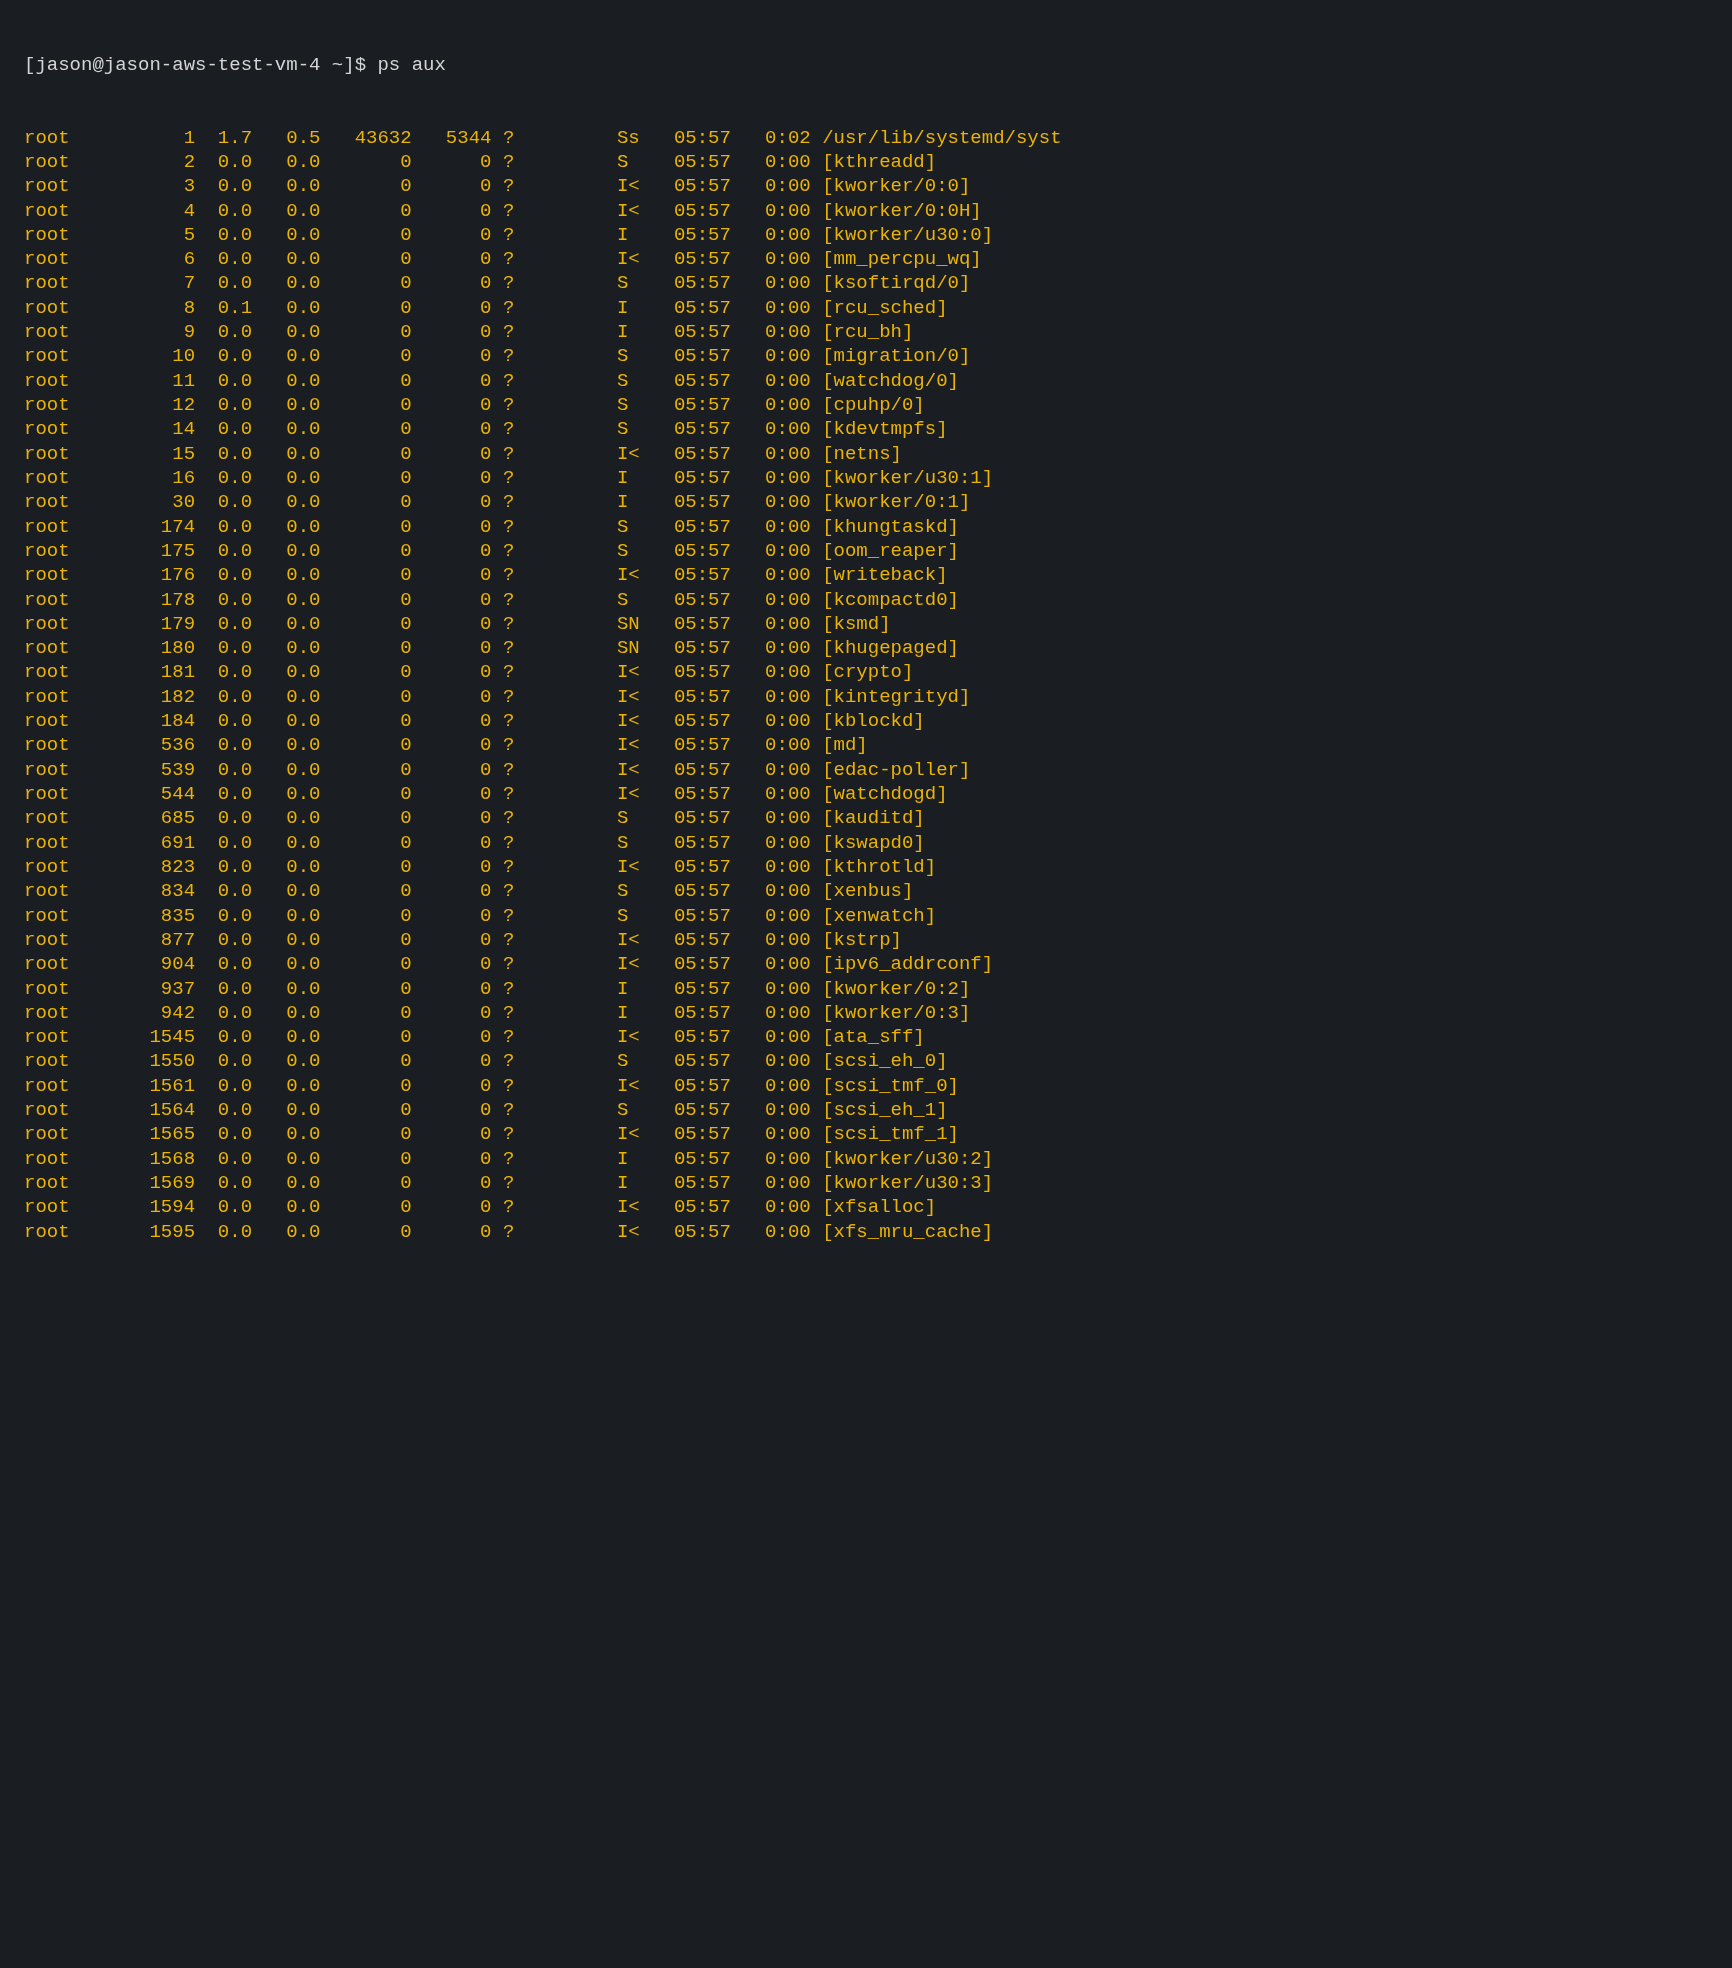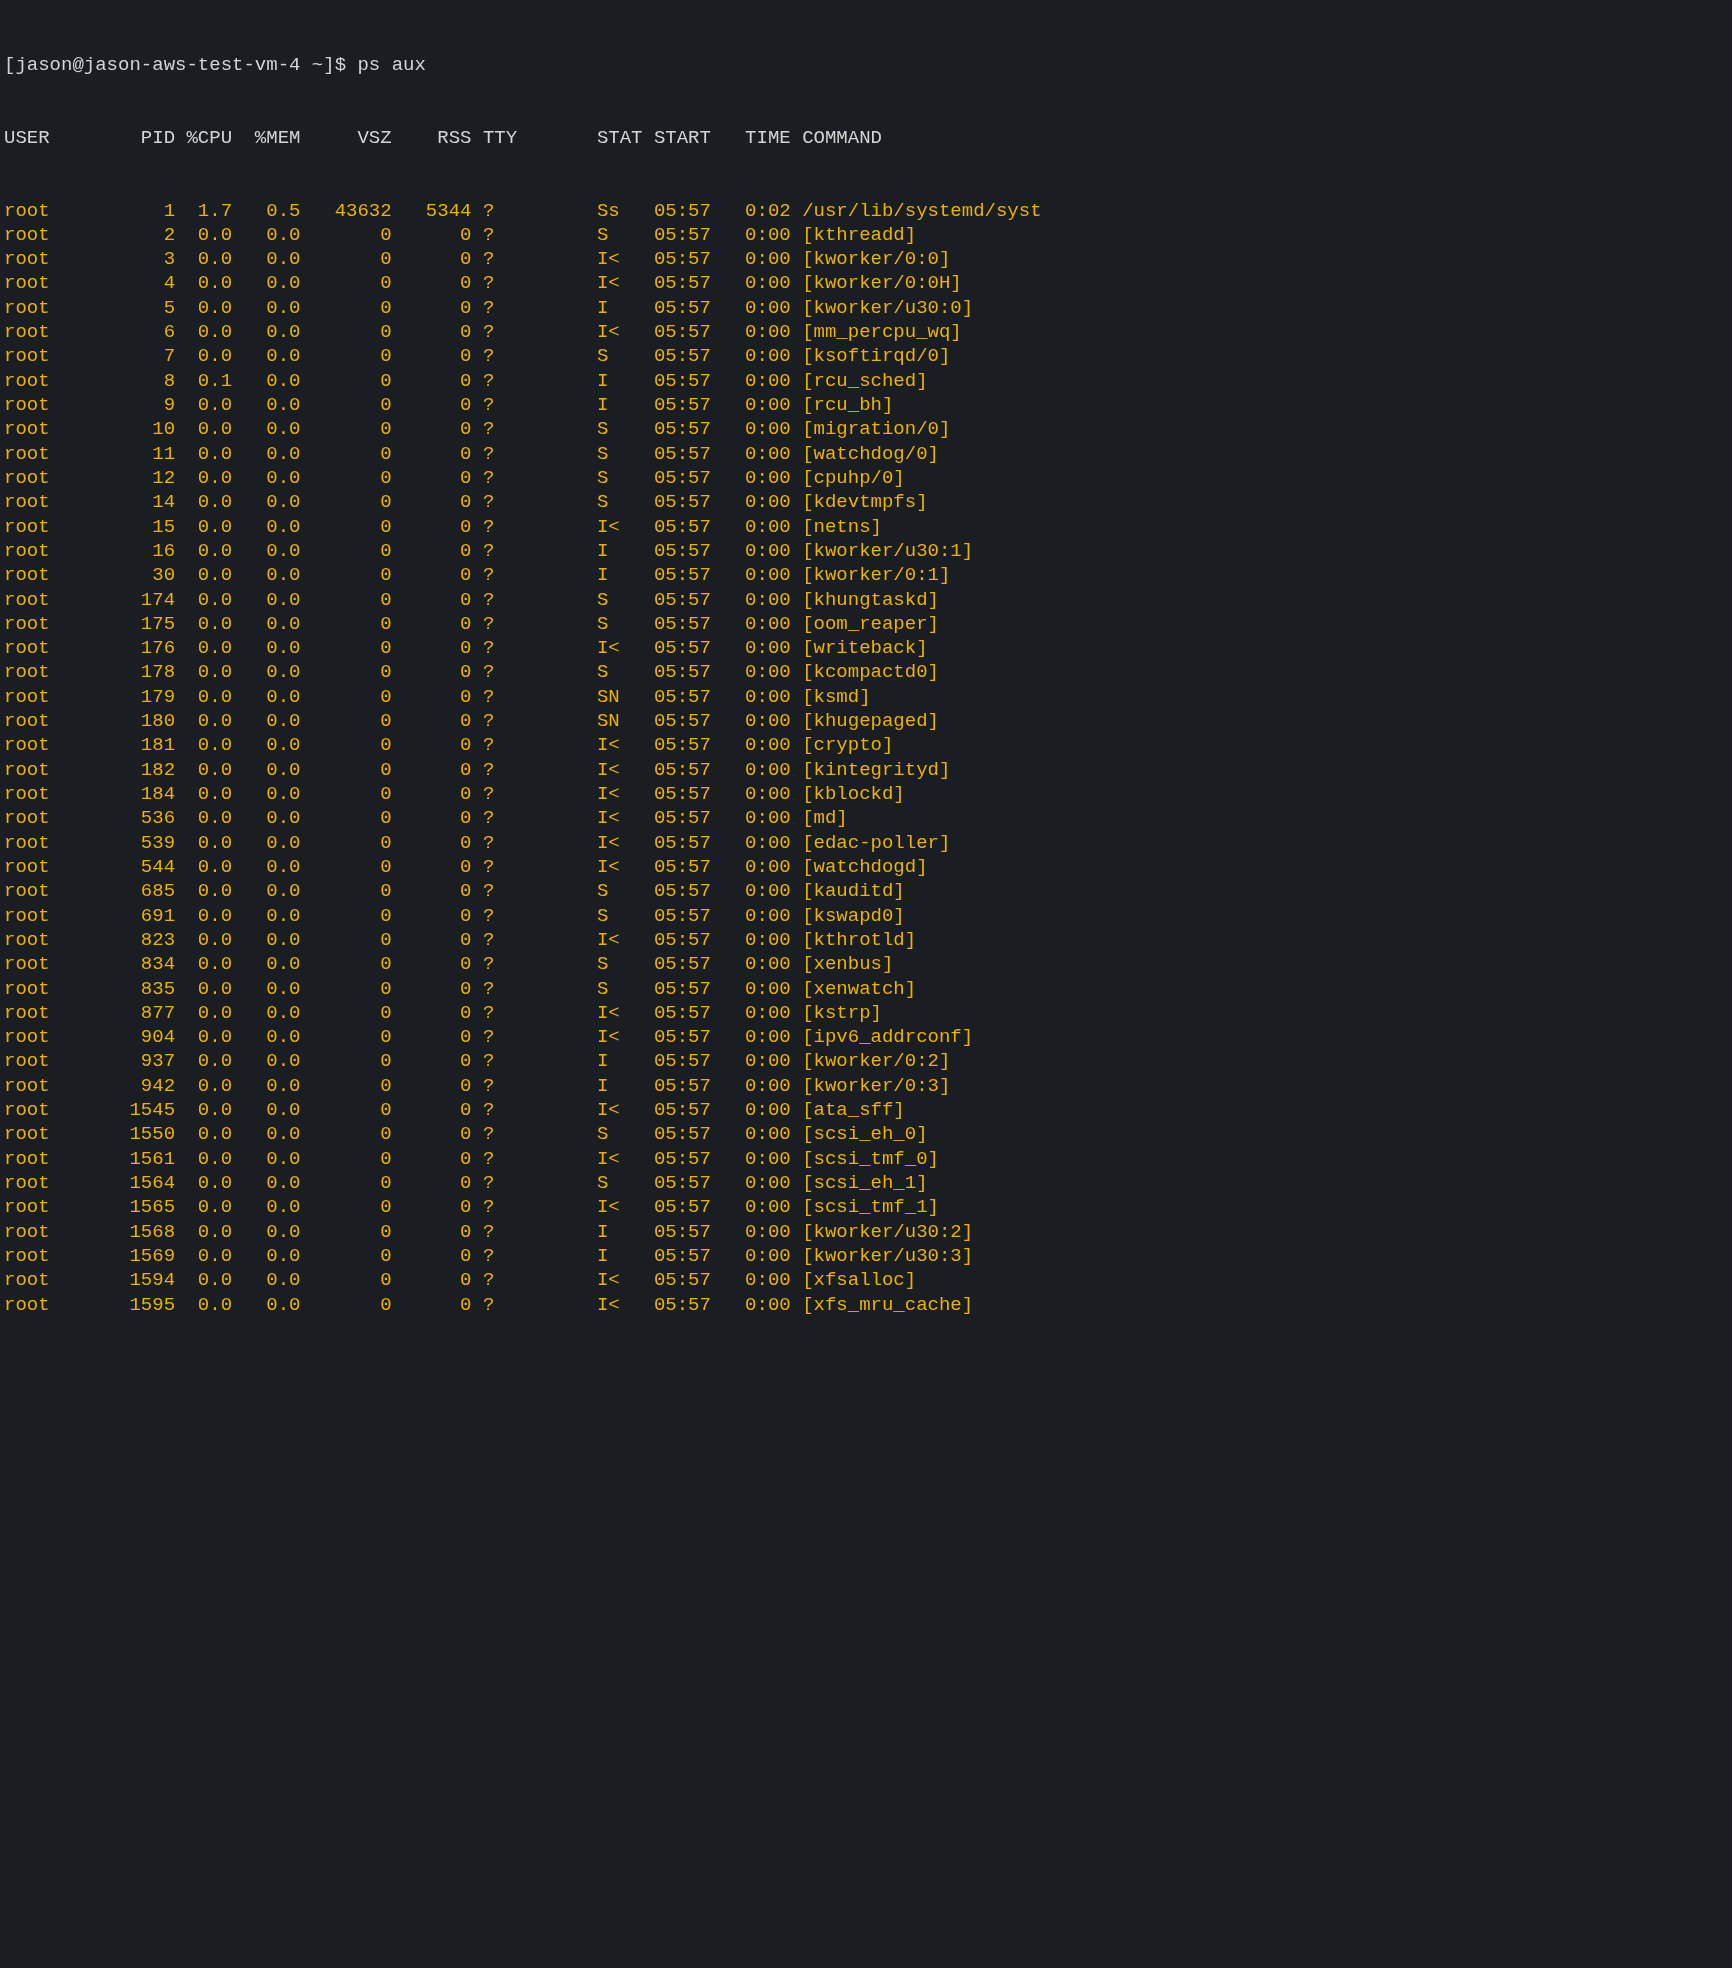--- a/index.html
+++ b/index.html
@@ -6,30 +6,29 @@
     margin: 0;
     padding: 0;
     background: #1a1d21;
     color: #d4d4d4;
     font-family: "Menlo", "Consolas", "Liberation Mono", monospace;
     font-size: 19px;
     line-height: 1.28;
     width: 1732px;
   }
   .terminal {
-    padding: 4px 8px 8px 4px;
+    padding: 4px 8px 8px 24px;
     white-space: pre;
   }
   .row, .header-row, .prompt-line {
     display: block;
     white-space: pre;
   }
   .header-row { color: #d4d4d4; }
   .row { color: #eab308; }
 </style>
 </head>
 <body>
 
 <div class="terminal">
   <span class="prompt-line">[jason@jason-aws-test-vm-4 ~]$ ps aux</span>
-  <span class="header-row" id="header-row">USER        PID %CPU  %MEM     VSZ    RSS TTY       STAT START   TIME COMMAND</span>
   <div id="rows-container"><span class="row">root          1  1.7   0.5   43632   5344 ?         Ss   05:57   0:02 /usr/lib/systemd/syst</span><span class="row">root          2  0.0   0.0       0      0 ?         S    05:57   0:00 [kthreadd]</span><span class="row">root          3  0.0   0.0       0      0 ?         I&lt;   05:57   0:00 [kworker/0:0]</span><span class="row">root          4  0.0   0.0       0      0 ?         I&lt;   05:57   0:00 [kworker/0:0H]</span><span class="row">root          5  0.0   0.0       0      0 ?         I    05:57   0:00 [kworker/u30:0]</span><span class="row">root          6  0.0   0.0       0      0 ?         I&lt;   05:57   0:00 [mm_percpu_wq]</span><span class="row">root          7  0.0   0.0       0      0 ?         S    05:57   0:00 [ksoftirqd/0]</span><span class="row">root          8  0.1   0.0       0      0 ?         I    05:57   0:00 [rcu_sched]</span><span class="row">root          9  0.0   0.0       0      0 ?         I    05:57   0:00 [rcu_bh]</span><span class="row">root         10  0.0   0.0       0      0 ?         S    05:57   0:00 [migration/0]</span><span class="row">root         11  0.0   0.0       0      0 ?         S    05:57   0:00 [watchdog/0]</span><span class="row">root         12  0.0   0.0       0      0 ?         S    05:57   0:00 [cpuhp/0]</span><span class="row">root         14  0.0   0.0       0      0 ?         S    05:57   0:00 [kdevtmpfs]</span><span class="row">root         15  0.0   0.0       0      0 ?         I&lt;   05:57   0:00 [netns]</span><span class="row">root         16  0.0   0.0       0      0 ?         I    05:57   0:00 [kworker/u30:1]</span><span class="row">root         30  0.0   0.0       0      0 ?         I    05:57   0:00 [kworker/0:1]</span><span class="row">root        174  0.0   0.0       0      0 ?         S    05:57   0:00 [khungtaskd]</span><span class="row">root        175  0.0   0.0       0      0 ?         S    05:57   0:00 [oom_reaper]</span><span class="row">root        176  0.0   0.0       0      0 ?         I&lt;   05:57   0:00 [writeback]</span><span class="row">root        178  0.0   0.0       0      0 ?         S    05:57   0:00 [kcompactd0]</span><span class="row">root        179  0.0   0.0       0      0 ?         SN   05:57   0:00 [ksmd]</span><span class="row">root        180  0.0   0.0       0      0 ?         SN   05:57   0:00 [khugepaged]</span><span class="row">root        181  0.0   0.0       0      0 ?         I&lt;   05:57   0:00 [crypto]</span><span class="row">root        182  0.0   0.0       0      0 ?         I&lt;   05:57   0:00 [kintegrityd]</span><span class="row">root        184  0.0   0.0       0      0 ?         I&lt;   05:57   0:00 [kblockd]</span><span class="row">root        536  0.0   0.0       0      0 ?         I&lt;   05:57   0:00 [md]</span><span class="row">root        539  0.0   0.0       0      0 ?         I&lt;   05:57   0:00 [edac-poller]</span><span class="row">root        544  0.0   0.0       0      0 ?         I&lt;   05:57   0:00 [watchdogd]</span><span class="row">root        685  0.0   0.0       0      0 ?         S    05:57   0:00 [kauditd]</span><span class="row">root        691  0.0   0.0       0      0 ?         S    05:57   0:00 [kswapd0]</span><span class="row">root        823  0.0   0.0       0      0 ?         I&lt;   05:57   0:00 [kthrotld]</span><span class="row">root        834  0.0   0.0       0      0 ?         S    05:57   0:00 [xenbus]</span><span class="row">root        835  0.0   0.0       0      0 ?         S    05:57   0:00 [xenwatch]</span><span class="row">root        877  0.0   0.0       0      0 ?         I&lt;   05:57   0:00 [kstrp]</span><span class="row">root        904  0.0   0.0       0      0 ?         I&lt;   05:57   0:00 [ipv6_addrconf]</span><span class="row">root        937  0.0   0.0       0      0 ?         I    05:57   0:00 [kworker/0:2]</span><span class="row">root        942  0.0   0.0       0      0 ?         I    05:57   0:00 [kworker/0:3]</span><span class="row">root       1545  0.0   0.0       0      0 ?         I&lt;   05:57   0:00 [ata_sff]</span><span class="row">root       1550  0.0   0.0       0      0 ?         S    05:57   0:00 [scsi_eh_0]</span><span class="row">root       1561  0.0   0.0       0      0 ?         I&lt;   05:57   0:00 [scsi_tmf_0]</span><span class="row">root       1564  0.0   0.0       0      0 ?         S    05:57   0:00 [scsi_eh_1]</span><span class="row">root       1565  0.0   0.0       0      0 ?         I&lt;   05:57   0:00 [scsi_tmf_1]</span><span class="row">root       1568  0.0   0.0       0      0 ?         I    05:57   0:00 [kworker/u30:2]</span><span class="row">root       1569  0.0   0.0       0      0 ?         I    05:57   0:00 [kworker/u30:3]</span><span class="row">root       1594  0.0   0.0       0      0 ?         I&lt;   05:57   0:00 [xfsalloc]</span><span class="row">root       1595  0.0   0.0       0      0 ?         I&lt;   05:57   0:00 [xfs_mru_cache]</span></div>
 </div>
 
 </body></html>

